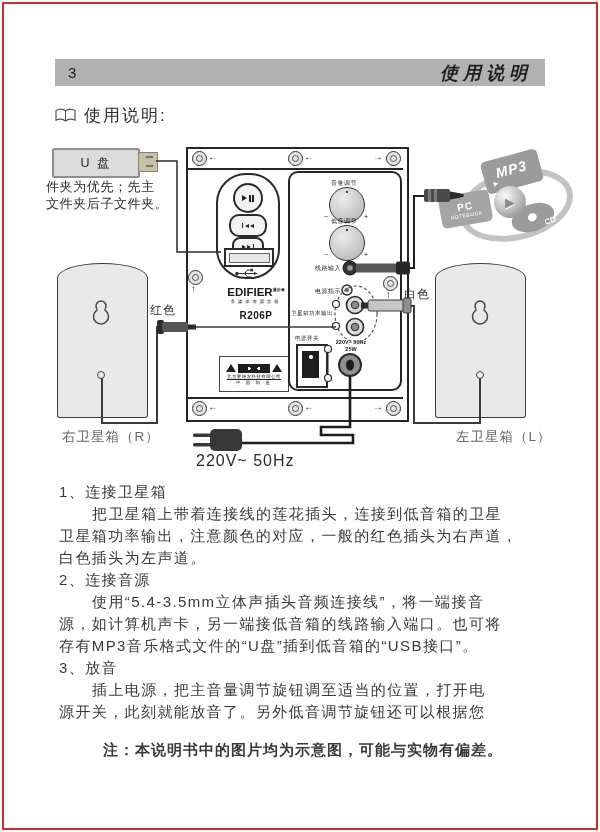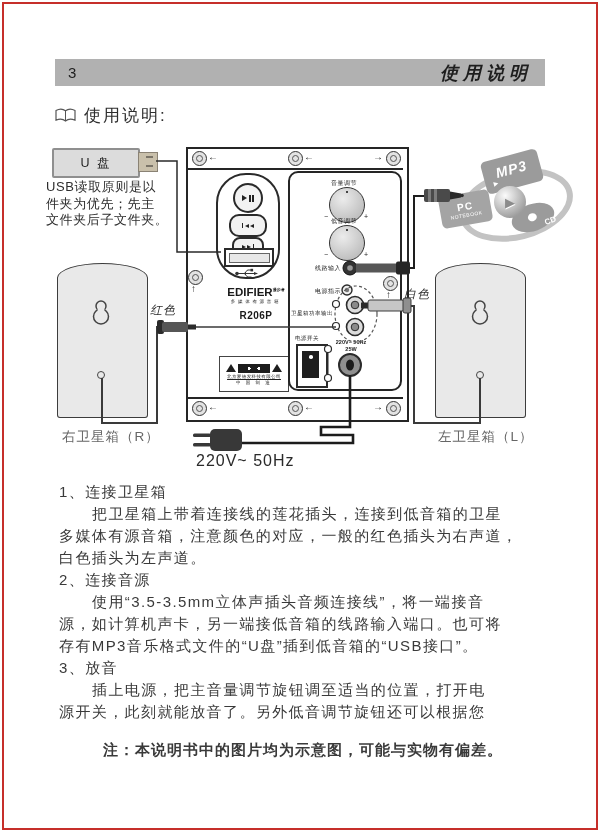--- a/index.html
+++ b/index.html
@@ -61,21 +61,21 @@
          border-radius:2px;display:flex;align-items:center;justify-content:center;font-size:12.5px;color:#222;letter-spacing:2px;}
   .uconn{position:absolute;left:138px;top:152px;width:18px;height:18px;background:#c9c0ab;border:1px solid #8a8274;
          background-image:linear-gradient(#7a7468,#7a7468),linear-gradient(#7a7468,#7a7468);
          background-size:7px 2px,7px 2px;background-position:7px 3px,7px 12px;background-repeat:no-repeat;}
   .unote{position:absolute;left:46px;top:179px;font-size:13px;line-height:16.5px;color:#2d2d2d;letter-spacing:0.6px;}
   
   .spk{position:absolute;width:89px;height:153px;background:#e9e9e9;border:1.6px solid #3c3c3c;
        border-radius:46px 46px 3px 3px / 15px 15px 3px 3px;}
   .hole{position:absolute;width:8px;height:8px;border:1.5px solid #444;border-radius:50%;background:#e9e9e9;box-sizing:border-box;}
   .spklbl{position:absolute;font-size:13.5px;color:#666;letter-spacing:1px;}
-  .clbl{position:absolute;font-size:12px;color:#2d2d2d;letter-spacing:1px;font-style:italic;}
+  .clbl{position:absolute;font-size:12px;color:#2d2d2d;letter-spacing:1px;}
   .mains{position:absolute;left:196px;top:452px;font-size:16px;letter-spacing:1px;color:#2a2a2a;}
   
   .ring{position:absolute;left:458px;top:170px;width:104px;height:58px;border:6px solid #c3c3c3;border-radius:50%;
         transform:rotate(-14deg);}
   .badge{position:absolute;border-radius:5px;color:#fff;display:flex;flex-direction:column;align-items:center;justify-content:center;}
   .mp3b{left:483px;top:155px;width:58px;height:33px;background:#9b9b9b;transform:rotate(-15deg);}
   .mp3b .t{font-size:14px;font-weight:bold;font-style:italic;letter-spacing:1px;}
   .mp3b .p{font-size:6px;align-self:flex-start;margin-left:8px;margin-top:-2px;}
   .pcb{left:440px;top:193px;width:51px;height:32px;background:#a4a4a4;transform:rotate(-10deg);}
   .pcb .t{font-size:10px;font-weight:bold;letter-spacing:1px;}
@@ -107,21 +107,20 @@
     <svg width="21" height="15" viewBox="0 0 21 15">
       <path d="M1,2.5 C4,0.8 8,0.8 10.5,2.8 C13,0.8 17,0.8 20,2.5 V12.2 C17,11 13,11 10.5,12.9 C8,11 4,11 1,12.2 Z" fill="#fff" stroke="#555" stroke-width="1.2"></path>
       <path d="M10.5,2.8 V12.9" stroke="#555" stroke-width="1"></path>
     </svg>
   </span>
   <div class="sect">使用说明:</div>
 
   <div class="udisk">U 盘</div>
   <div class="uconn"></div>
   <div class="unote">
-    <div>USB读取原则是以</div>
     <div>件夹为优先；先主</div>
     <div>文件夹后子文件夹。</div>
   </div>
 
   <div class="spk" style="left:57px;top:263px;"></div>
   <span class="abs" style="left:91px;top:299px;">
     <svg width="20" height="27" viewBox="0 0 20 27">
       <circle cx="10" cy="17.5" r="7.5" fill="#e9e9e9" stroke="#444" stroke-width="1.5"></circle>
       <circle cx="10" cy="7" r="5" fill="#e9e9e9" stroke="#444" stroke-width="1.5"></circle>
       <rect x="6.6" y="7.5" width="6.8" height="6" fill="#e9e9e9"></rect>
@@ -132,21 +131,21 @@
 
   <div class="spk" style="left:435px;top:263px;"></div>
   <span class="abs" style="left:470px;top:299px;">
     <svg width="20" height="27" viewBox="0 0 20 27">
       <circle cx="10" cy="17.5" r="7.5" fill="#e9e9e9" stroke="#444" stroke-width="1.5"></circle>
       <circle cx="10" cy="7" r="5" fill="#e9e9e9" stroke="#444" stroke-width="1.5"></circle>
       <rect x="6.6" y="7.5" width="6.8" height="6" fill="#e9e9e9"></rect>
     </svg>
   </span>
   <div class="hole" style="left:476px;top:371px;"></div>
-  <div class="spklbl" style="left:438px;top:428px;">左卫星箱（L）</div>
+  <div class="spklbl" style="left:456px;top:428px;">左卫星箱（L）</div>
 
   <div class="panel"></div>
   <div class="hline" style="left:188px;top:168px;width:215px;height:2px;"></div>
   <div class="hline" style="left:188px;top:397px;width:215px;height:2px;"></div>
 
   <div class="screw" style="left:192px;top:151px;"></div>
   <span class="arr" style="left:208px;top:151px;">←</span>
   <div class="screw" style="left:288px;top:151px;"></div>
   <span class="arr" style="left:304px;top:151px;">←</span>
   <span class="arr" style="left:373px;top:151px;">→</span>
@@ -283,24 +282,24 @@
     <path d="M328 352.5 V374.5" stroke="#2b2b2b" stroke-width="1"></path>
     <path d="M350 375 V427 H321 V435 H353 V443 H242" stroke="#1c1c1c" stroke-width="2.6" fill="none"></path>
     <rect x="210" y="429" width="32" height="22" rx="5" fill="#383838"></rect>
     <rect x="193" y="433.5" width="18" height="3.6" rx="1.5" fill="#383838"></rect>
     <rect x="193" y="443" width="18" height="3.6" rx="1.5" fill="#383838"></rect>
   </svg>
 
   <div class="instr">
     <div class="ln">1、连接卫星箱</div>
     <div class="ln indent">把卫星箱上带着连接线的莲花插头，连接到低音箱的卫星</div>
-    <div class="ln">多媒体有源音箱，注意颜色的对应，一般的红色插头为右声道，</div>
+    <div class="ln">卫星箱功率输出，注意颜色的对应，一般的红色插头为右声道，</div>
     <div class="ln">白色插头为左声道。</div>
     <div class="ln">2、连接音源</div>
-    <div class="ln indent">使用“3.5-3.5mm立体声插头音频连接线”，将一端接音</div>
+    <div class="ln indent">使用“5.4-3.5mm立体声插头音频连接线”，将一端接音</div>
     <div class="ln">源，如计算机声卡，另一端接低音箱的线路输入端口。也可将</div>
     <div class="ln">存有MP3音乐格式文件的“U盘”插到低音箱的“USB接口”。</div>
     <div class="ln">3、放音</div>
     <div class="ln indent">插上电源，把主音量调节旋钮调至适当的位置，打开电</div>
     <div class="ln">源开关，此刻就能放音了。另外低音调节旋钮还可以根据您</div>
     <div class="note">注：本说明书中的图片均为示意图，可能与实物有偏差。</div>
   </div>
 </div>
 
 </body></html>

